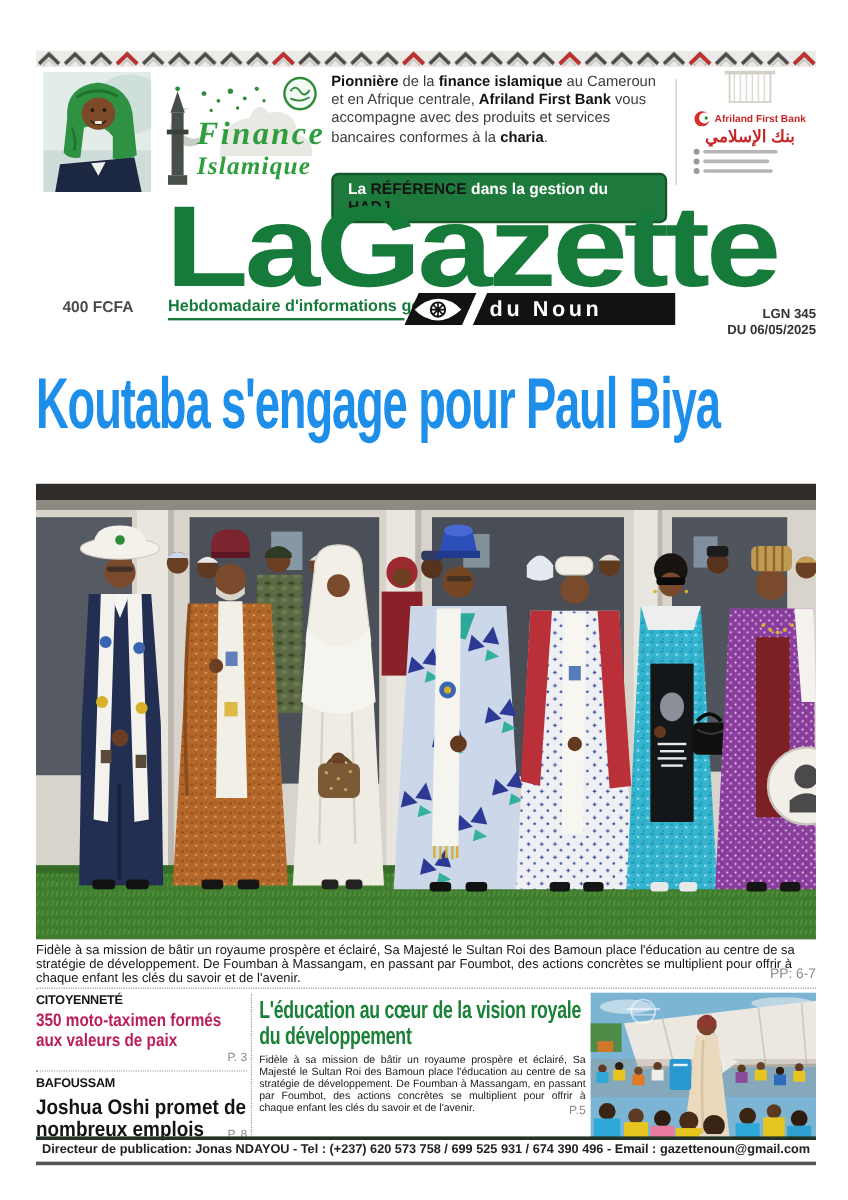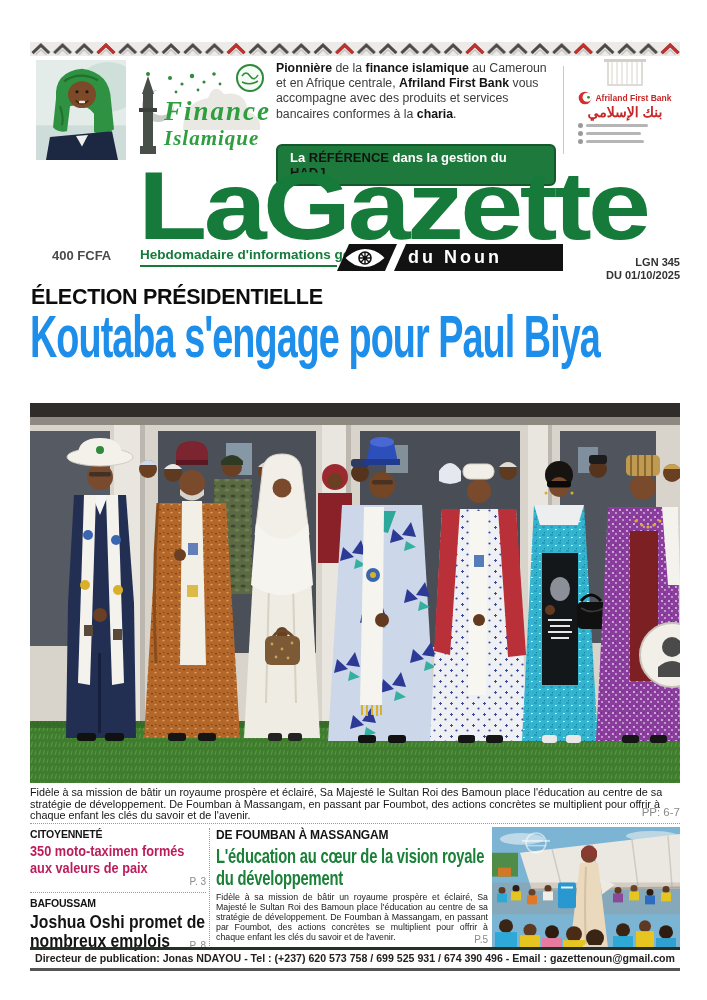--- a/index.html
+++ b/index.html
@@ -196,24 +196,23 @@
     <circle cx="22" cy="11" r="6" fill="none" stroke="#111" stroke-width="1.6"></circle>
     <g stroke="#111" stroke-width="1.4">
       <path d="M22 5 V17 M16 11 H28 M17.8 6.8 L26.2 15.2 M26.2 6.8 L17.8 15.2"></path>
     </g>
     <circle cx="22" cy="11" r="2" fill="#111"></circle>
   </svg>
   <div class="abs band-slash"></div>
   <div class="abs band-text">du Noun</div>
   <div class="abs issue-block">
     <div>LGN 345</div>
-    <div>DU 01/10/2025</div>
+    <div>DU 06/05/2025</div>
   </div>
 
-  <div class="abs kicker">ÉLECTION PRÉSIDENTIELLE</div>
   <div class="abs headline">
       <span>Koutaba s'engage pour Paul Biya</span>
     </div>
 
   <svg class="abs main-photo" viewBox="0 0 650 380" preserveAspectRatio="none">
     <defs>
       <pattern id="pOr" width="8" height="8" patternUnits="userSpaceOnUse">
         <rect width="8" height="8" fill="#b4672a"></rect>
           <rect x="1" y="2" width="2" height="1.3" fill="#7c4416"></rect>
         <rect x="4.5" y="5" width="2" height="1.3" fill="#e0a055"></rect>
@@ -459,21 +458,20 @@
     <div class="pageref">P. 3</div>
     <div class="ldiv"></div>
     <div class="s-kicker">BAFOUSSAM</div>
     <div class="t-blk">Joshua Oshi promet de nombreux emplois</div>
     <div class="pageref" style="margin-top:-10px">P. 8</div>
   </div>
 
   <div class="abs vdiv"></div>
 
   <div class="abs col2">
-    <div class="c2-kicker">DE FOUMBAN À MASSANGAM</div>
     <div class="t-grn">L'éducation au cœur de la vision royale du développement</div>
     <div class="c2-body">Fidèle à sa mission de bâtir un royaume prospère et éclairé, Sa Majesté le Sultan Roi des Bamoun place l'éducation au centre de sa stratégie de développement. De Foumban à Massangam, en passant par Foumbot, des actions concrètes se multiplient pour offrir à chaque enfant les clés du savoir et de l'avenir.</div>
     <div class="c2-ref">P.5</div>
   </div>
 
   <svg class="abs col3" viewBox="0 0 188 122" preserveAspectRatio="none">
     <rect width="188" height="122" fill="#7cb4d4"></rect>
     <ellipse cx="30" cy="12" rx="22" ry="6" fill="#cfe2ec" opacity=".8"></ellipse>
     <ellipse cx="160" cy="9" rx="26" ry="5" fill="#bcd6e4"></ellipse>
     <path d="M28 26 L188 7 L188 62 L40 64 Z" fill="#ebe8e1"></path>

